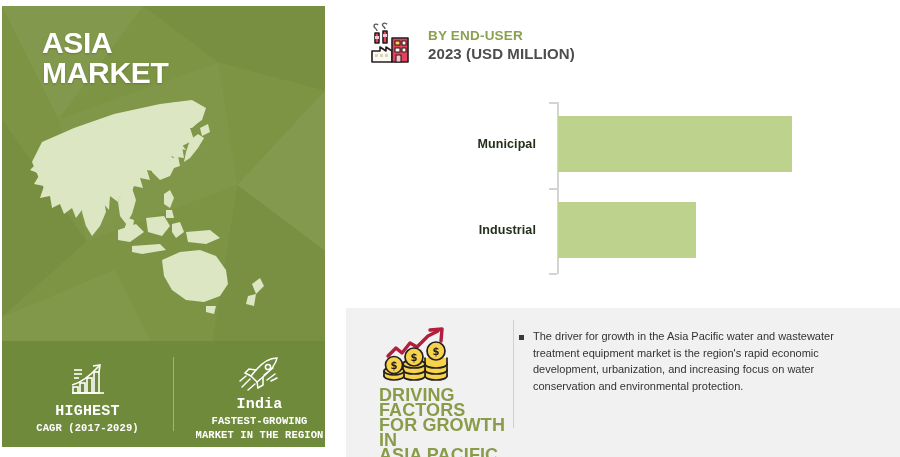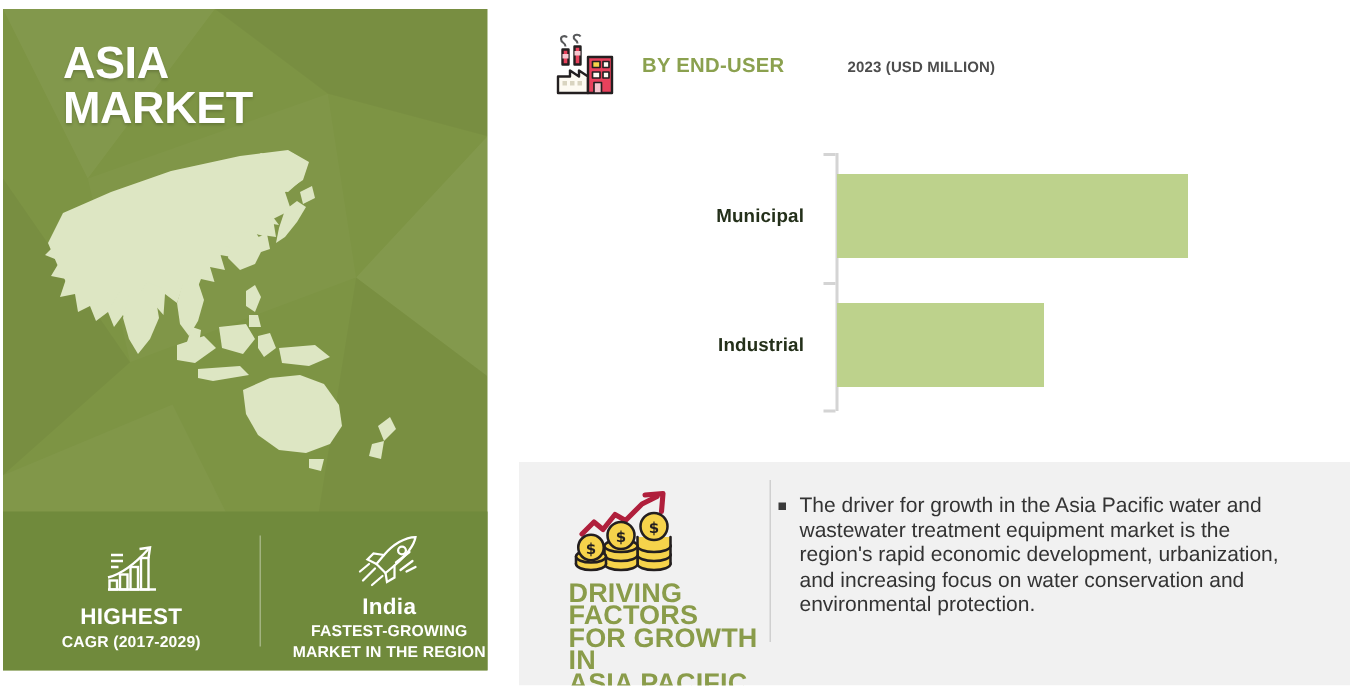--- a/index.html
+++ b/index.html
@@ -31,34 +31,34 @@
   .map-wrap{position:absolute;left:12px;top:78px;width:320px;height:250px;}
   .map-wrap svg{width:100%;height:100%;display:block;}
 
   .stats-band{
     position:absolute;left:0;bottom:0;width:343px;height:106px;
     background:#708a3c;
   }
   .stats-inner{display:flex;height:100%;align-items:center;}
   .stat{
     flex:1;display:flex;flex-direction:column;align-items:center;justify-content:center;
-    color:#ffffff;text-align:right;padding-top:4px;
+    color:#ffffff;text-align:right;padding-top:4px;font-family:Liberation Mono, monospace;
   }
   .stat-div{width:1px;height:74px;background:rgba(255,255,255,.35);}
   .stat-icon{height:40px;margin-bottom:5px;display:flex;align-items:flex-end;justify-content:center;}
   .stat-value{font-size:15px;font-weight:bold;letter-spacing:.2px;line-height:16px;}
   .stat-sub{font-size:10.5px;font-weight:bold;line-height:12px;margin-top:2px;letter-spacing:.1px;}
 
   
   .chart-section{position:absolute;left:346px;top:6px;width:554px;height:302px;background:#ffffff;}
   .chart-head{position:absolute;left:20px;top:14px;display:flex;align-items:center;}
   .factory-icon{width:50px;height:50px;margin-right:12px;}
-  .chart-head-text{display:flex;justify-content:center;}
+  .chart-head-text{display:flex;flex-direction:column;justify-content:center;}
   .chart-title{color:#8ba14f;font-size:13.5px;font-weight:bold;letter-spacing:.2px;line-height:16px;}
-  .chart-sub{color:#4d4d4d;font-size:10px;font-weight:bold;letter-spacing:.1px;line-height:16px;margin-top:2px;margin-left:42px;}
+  .chart-sub{color:#4d4d4d;font-size:15px;font-weight:bold;letter-spacing:.1px;line-height:16px;margin-top:2px;}
 
   .plot{position:absolute;left:0;top:92px;width:580px;height:190px;}
   .axis-line{position:absolute;left:211px;top:4px;width:1.5px;height:172px;background:#d4d4d4;}
   .tick{position:absolute;left:203px;width:8px;height:1.5px;background:#d4d4d4;}
   .bar-row{position:absolute;left:0;width:554px;height:56px;display:flex;align-items:center;}
   .bar-label{
     position:absolute;right:364px;white-space:nowrap;
     color:#24301a;font-size:12.5px;font-weight:bold;letter-spacing:.1px;
   }
   .bar{position:absolute;left:212px;height:56px;background:#bdd28c;}
@@ -70,21 +70,21 @@
   }
   .drivers-inner{position:relative;width:100%;height:100%;}
   .coins-icon{position:absolute;left:36px;top:18px;width:72px;height:62px;}
   .drivers-title{
     position:absolute;left:33px;top:80px;width:130px;
     color:#8a9c4a;font-size:18px;font-weight:bold;line-height:15px;letter-spacing:.1px;
   }
   .v-div{position:absolute;left:167px;top:12px;width:1px;height:108px;background:#d0d0d0;}
   .bullet-row{position:absolute;left:173px;top:20px;width:352px;display:flex;}
   .bullet-sq{width:5px;height:5px;background:#3a3a3a;margin-top:7px;margin-right:9px;flex:0 0 auto;}
-  .bullet-text{color:#333333;font-size:14px;line-height:16.5px;}
+  .bullet-text{color:#333333;font-size:11px;line-height:16.5px;}
 </style>
 </head>
 <body>
 
 <div class="page">
 
   <div class="left-panel">
 
     <svg class="facets" viewBox="0 0 343 441" preserveAspectRatio="none">
       <polygon points="0,0 150,0 60,120" fill="#ffffff" opacity="0.045"></polygon>

